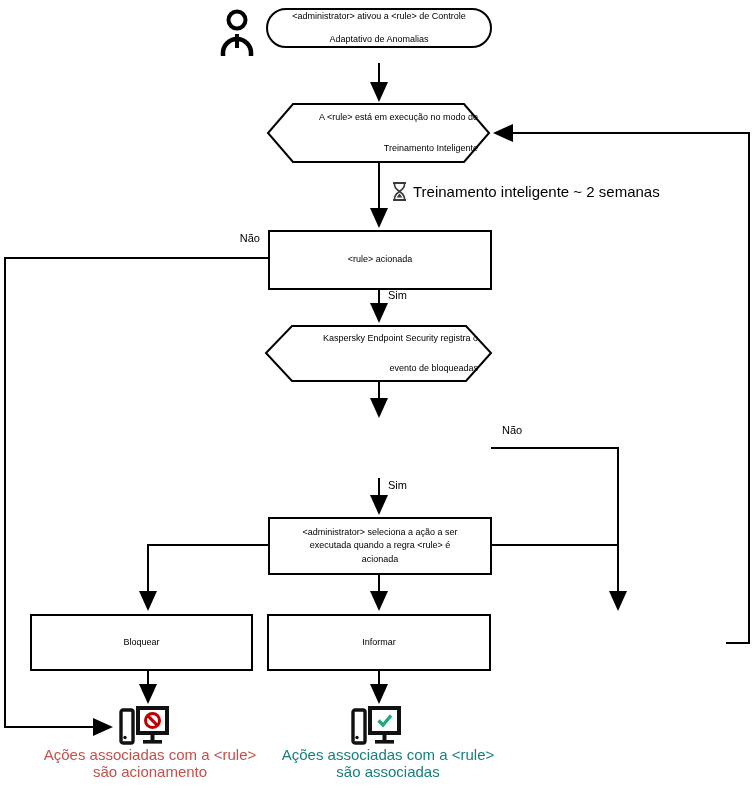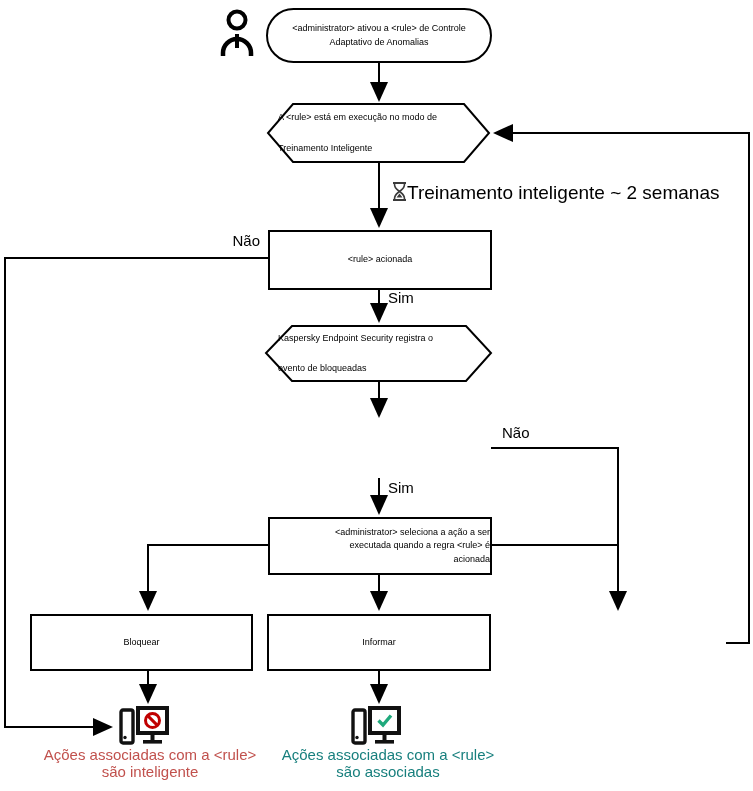--- a/index.html
+++ b/index.html
@@ -8,30 +8,30 @@
     font-family:"Liberation Sans",sans-serif;color:#000;overflow:hidden;
   }
   #wires{position:absolute;left:0;top:0;width:753px;height:791px;}
   .node{
     position:absolute;box-sizing:border-box;border:2px solid #000;background:#fff;
     display:flex;flex-direction:column;align-items:center;justify-content:center;
     font-size:9px;line-height:1.5;text-align:center;
   }
   .node span{display:block;white-space:nowrap;}
   .hexText{
-    position:absolute;display:flex;flex-direction:column;align-items:flex-start;justify-content:center;
+    position:absolute;display:flex;flex-direction:column;align-items:flex-end;justify-content:center;
     font-size:9px;line-height:1.5;text-align:center;gap:17px;
   }
   .hexText span{display:block;white-space:nowrap;}
   .branch{
-    position:absolute;font-size:15px;line-height:1.2;color:#000;white-space:nowrap;
+    position:absolute;font-size:11px;line-height:1.2;color:#000;white-space:nowrap;
   }
   .training{
-    position:absolute;left:392px;top:182px;display:flex;
-    font-size:19px;color:#000;white-space:nowrap;
+    position:absolute;left:392px;top:182px;display:flex;align-items:center;gap:6px;
+    font-size:15px;color:#000;white-space:nowrap;
   }
   .outcome{
     position:absolute;width:236px;text-align:center;font-size:15px;line-height:17px;
   }
   .outcome span{display:block;white-space:nowrap;}
   #outcome-blocked{left:32px;top:746px;color:#c1514d;}
   #outcome-allowed{left:270px;top:746px;color:#177f7d;}
   .icon-abs{position:absolute;}
 </style>
 </head>
@@ -65,21 +65,21 @@
     <polygon points="293,104 464,104 489,133 464,162 293,162 268,133" fill="#fff" stroke="#000" stroke-width="2"></polygon>
     <polygon points="292,326 466,326 491,353 466,381 292,381 266,353" fill="#fff" stroke="#000" stroke-width="2"></polygon>
   </svg>
 
   <svg class="icon-abs" style="left:219px;top:8px;" width="36" height="52" viewBox="0 0 36 52" xmlns="http://www.w3.org/2000/svg">
     <circle cx="18" cy="12" r="8.5" fill="none" stroke="#000" stroke-width="4"></circle>
     <path d="M4 48 V45 a14 14 0 0 1 28 0 V48" fill="none" stroke="#000" stroke-width="4.5"></path>
     <path d="M18 26 L18 40" fill="none" stroke="#000" stroke-width="4"></path>
   </svg>
 
-  <div class="node" style="left:266px;top:8px;width:226px;height:55px;border-radius:28px;">
+  <div class="node" style="left:266px;top:8px;width:226px;height:40px;border-radius:28px;justify-content:space-between;">
     <span>&lt;administrator&gt; ativou a &lt;rule&gt; de Controle</span>
     <span>Adaptativo de Anomalias</span>
   </div>
 
   <div class="hexText" style="left:278px;top:104px;width:200px;height:58px;">
     <span>A &lt;rule&gt; está em execução no modo de</span>
     <span>Treinamento Inteligente</span>
   </div>
 
   <div class="training">
@@ -100,21 +100,21 @@
   <div class="branch" style="left:388px;top:289px;">Sim</div>
 
   <div class="hexText" style="left:278px;top:326px;width:200px;height:55px;">
     <span>Kaspersky Endpoint Security registra o</span>
     <span>evento de bloqueadas</span>
   </div>
 
   <div class="branch" style="left:502px;top:424px;">Não</div>
   <div class="branch" style="left:388px;top:479px;">Sim</div>
 
-  <div class="node" style="left:268px;top:517px;width:224px;height:58px;align-items:flex-end;">
+  <div class="node" style="left:268px;top:517px;width:224px;height:58px;">
     <span>&lt;administrator&gt; seleciona a ação a ser</span>
     <span>executada quando a regra &lt;rule&gt; é</span>
     <span>acionada</span>
   </div>
 
   <div class="node" style="left:267px;top:614px;width:224px;height:57px;">
     <span>Informar</span>
   </div>
   <div class="node" style="left:30px;top:614px;width:223px;height:57px;">
     <span>Bloquear</span>
@@ -138,20 +138,20 @@
     <rect x="20" y="3" width="29" height="25" fill="#fff" stroke="#111" stroke-width="4"></rect>
     <rect x="32.5" y="28" width="4" height="7" fill="#111"></rect>
     <rect x="25" y="35" width="19" height="3.6" fill="#111"></rect>
     <g>
       <path d="M28.5 15.5 L33 20 L41 10.5" fill="none" stroke="#1fa97c" stroke-width="3.4"></path>
     </g>
   </svg>
 
   <div class="outcome" id="outcome-blocked">
     <span>Ações associadas com a &lt;rule&gt;</span>
-    <span>são inteligente</span>
+    <span>são acionamento</span>
   </div>
   <div class="outcome" id="outcome-allowed">
     <span>Ações associadas com a &lt;rule&gt;</span>
     <span>são associadas</span>
   </div>
 
 </div>
 
 </body></html>

